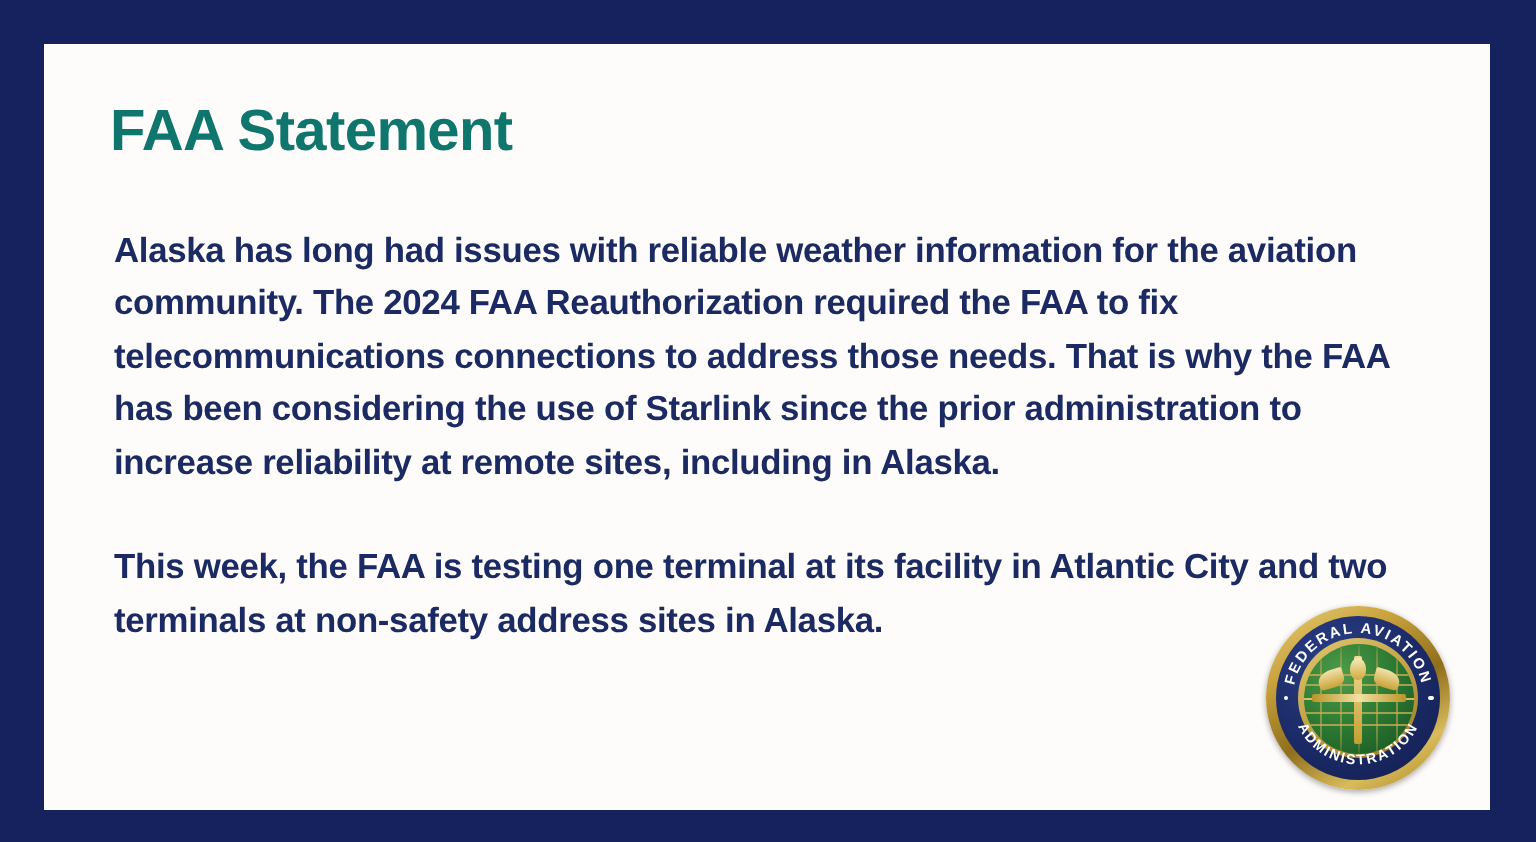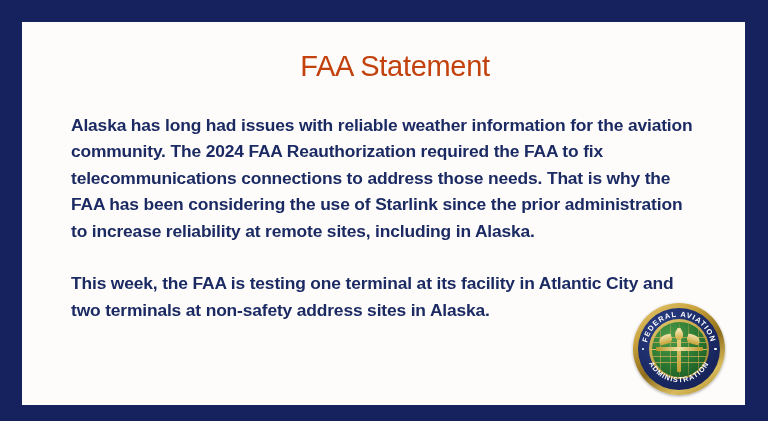--- a/index.html
+++ b/index.html
@@ -36,40 +36,39 @@
   #panel-inner {
     position: absolute;
     left: 11px;
     top: 10px;
     right: 10px;
     bottom: 6px;
   }
 
   #title {
     font-size: 29px;
-    font-weight: normal;
-    color: #c2410c;
+    font-weight: bold;
+    color: #0f766e;
     letter-spacing: -0.3px;
     line-height: 1;
     margin: 20px 0 0 22px;
-    text-align: center;
   }
 
   #body {
     margin: 31px 0 0 22px;
     width: 655px;
   }
 
   .para {
     font-size: 17.4px;
     font-weight: bold;
     color: #1b2a63;
     line-height: 26.4px;
     letter-spacing: -0.15px;
-    margin: 16px;
+    margin: 2px;
   }
 
   .para + .para {
     margin-top: 26.4px;
   }
 
   
   #seal-wrap {
     position: absolute;
     right: 20px;

